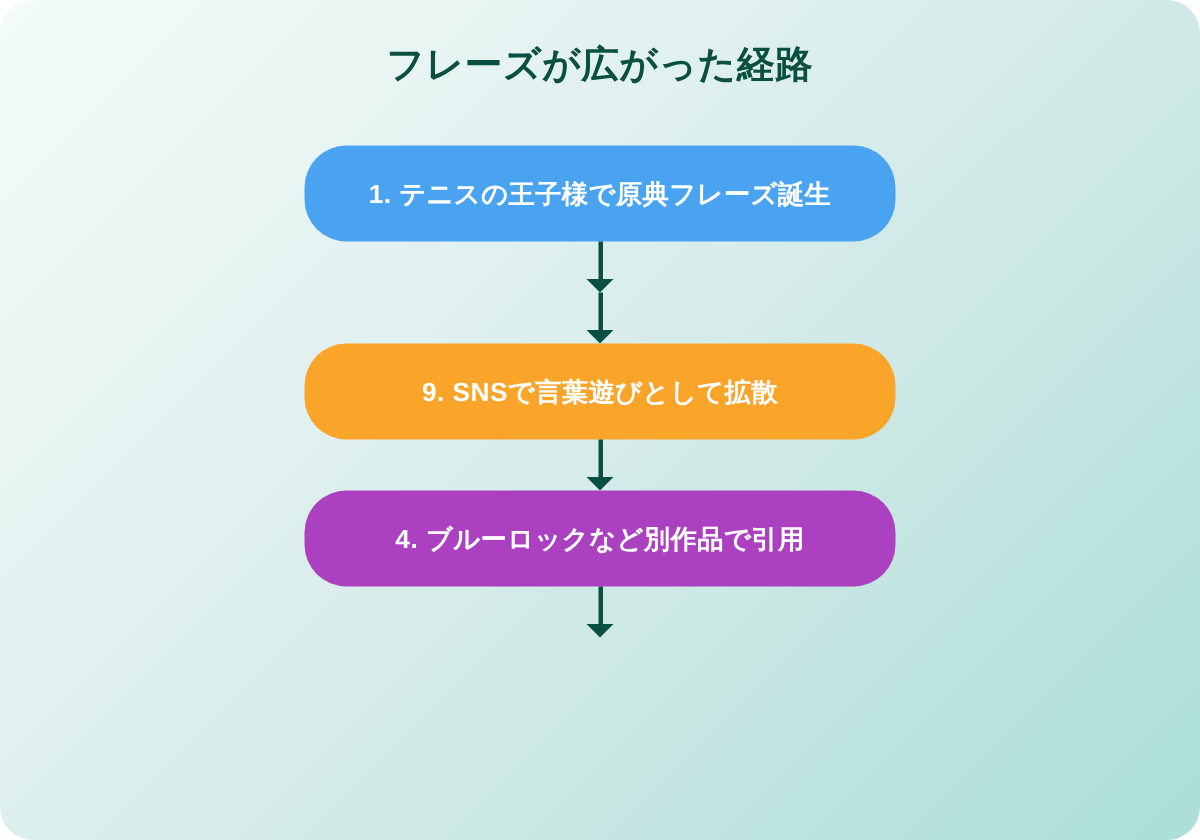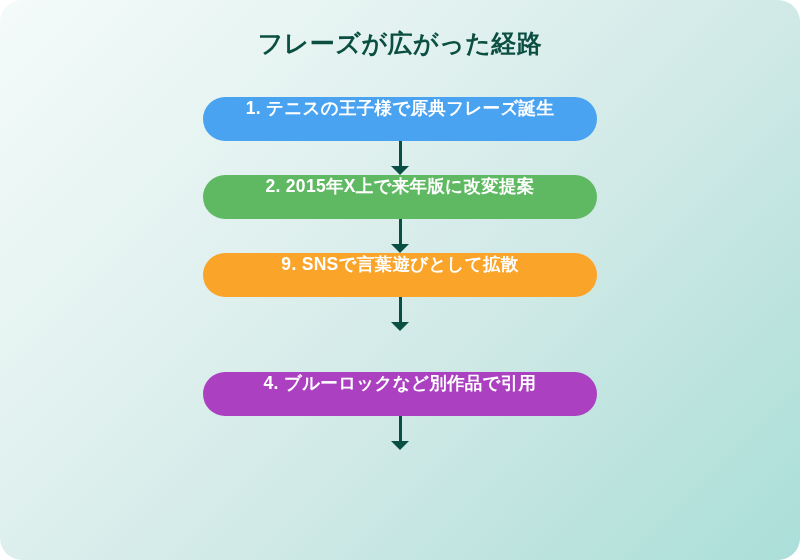--- a/index.html
+++ b/index.html
@@ -51,23 +51,24 @@
     width: 394px;
   }
 
   .step-wrap {
     position: relative;
   }
 
   .step {
     position: relative;
     width: 394px;
-    height: 44px;
+    height: 64px;
     border-radius: 28px;
     display: flex;
+    align-items: center;
     justify-content: center;
     box-sizing: border-box;
   }
 
   .step-label {
     font-size: 17.5px;
     font-weight: bold;
     color: #ffffff;
     letter-spacing: 0.3px;
     white-space: nowrap;
@@ -115,44 +116,39 @@
       <div class="step" style="background: rgb(74, 163, 240);">
         <span class="step-label" style="color: rgb(255, 255, 255);">1. テニスの王子様で原典フレーズ誕生</span>
       </div>
     </div>
 
     <div class="connector">
       <div class="stem" style="background: rgb(10, 79, 67);"></div>
       <div class="head" style="border-top-color: rgb(10, 79, 67);"></div>
     </div>
 
-    <div class="step-wrap">
-      <div class="step" style="background: rgb(95, 185, 99);">
-        <span class="step-label" style="color: rgb(255, 255, 255);">2. 2015年X上で来年版に改変提案</span>
-      </div>
-    </div>
 
     <div class="connector">
       <div class="stem" style="background: rgb(10, 79, 67);"></div>
       <div class="head" style="border-top-color: rgb(10, 79, 67);"></div>
     </div>
 
     <div class="step-wrap">
       <div class="step" style="background: rgb(251, 164, 42);">
         <span class="step-label" style="color: rgb(255, 255, 255);">9. SNSで言葉遊びとして拡散</span>
       </div>
     </div>
 
     <div class="connector">
       <div class="stem" style="background: rgb(10, 79, 67);"></div>
       <div class="head" style="border-top-color: rgb(10, 79, 67);"></div>
     </div>
 
     <div class="step-wrap">
-      <div class="step" style="background: rgb(171, 65, 192); margin-top: 41px;">
+      <div class="step" style="background: rgb(171, 65, 192);">
         <span class="step-label" style="color: rgb(255, 255, 255);">4. ブルーロックなど別作品で引用</span>
       </div>
     </div>
 
     <div class="connector">
       <div class="stem" style="background: rgb(10, 79, 67);"></div>
       <div class="head" style="border-top-color: rgb(10, 79, 67);"></div>
     </div>
 
 

